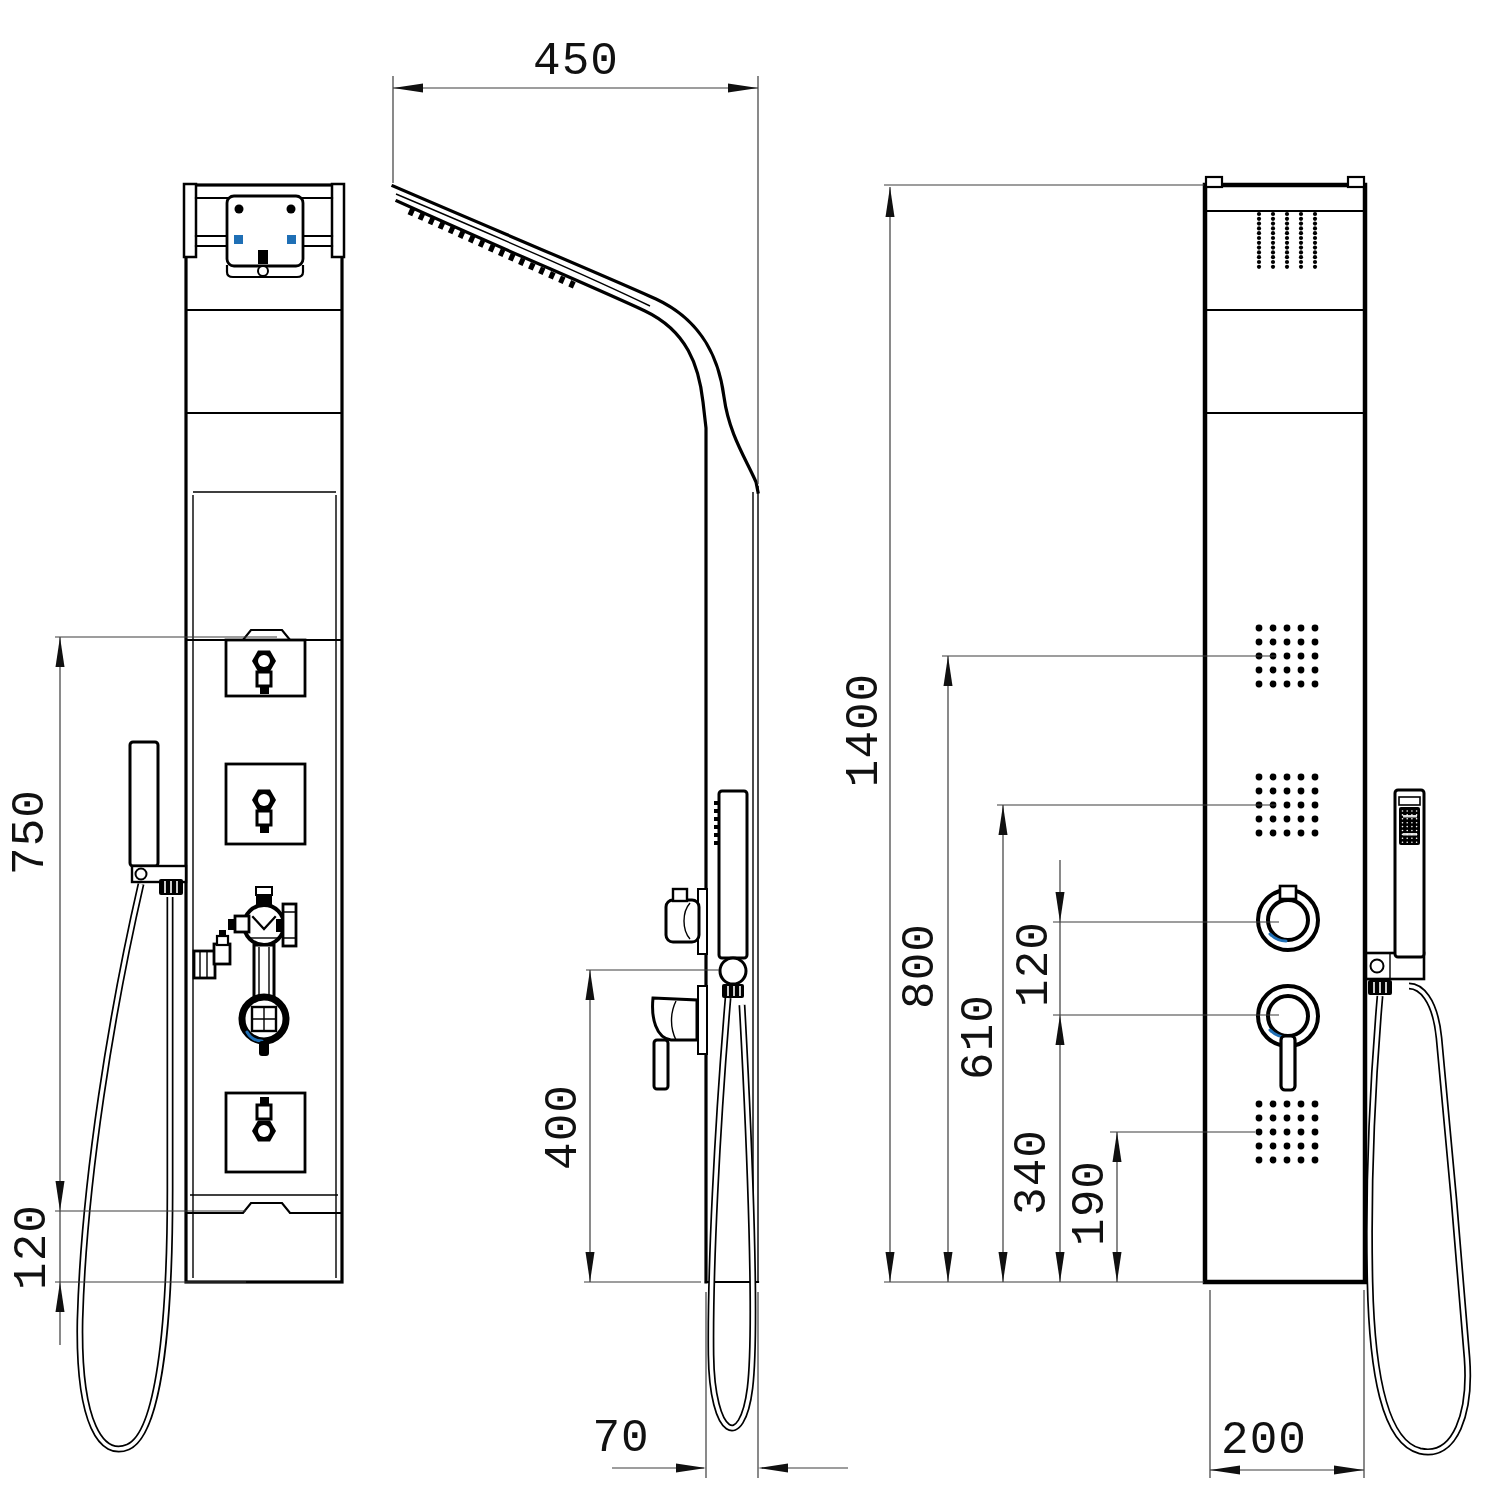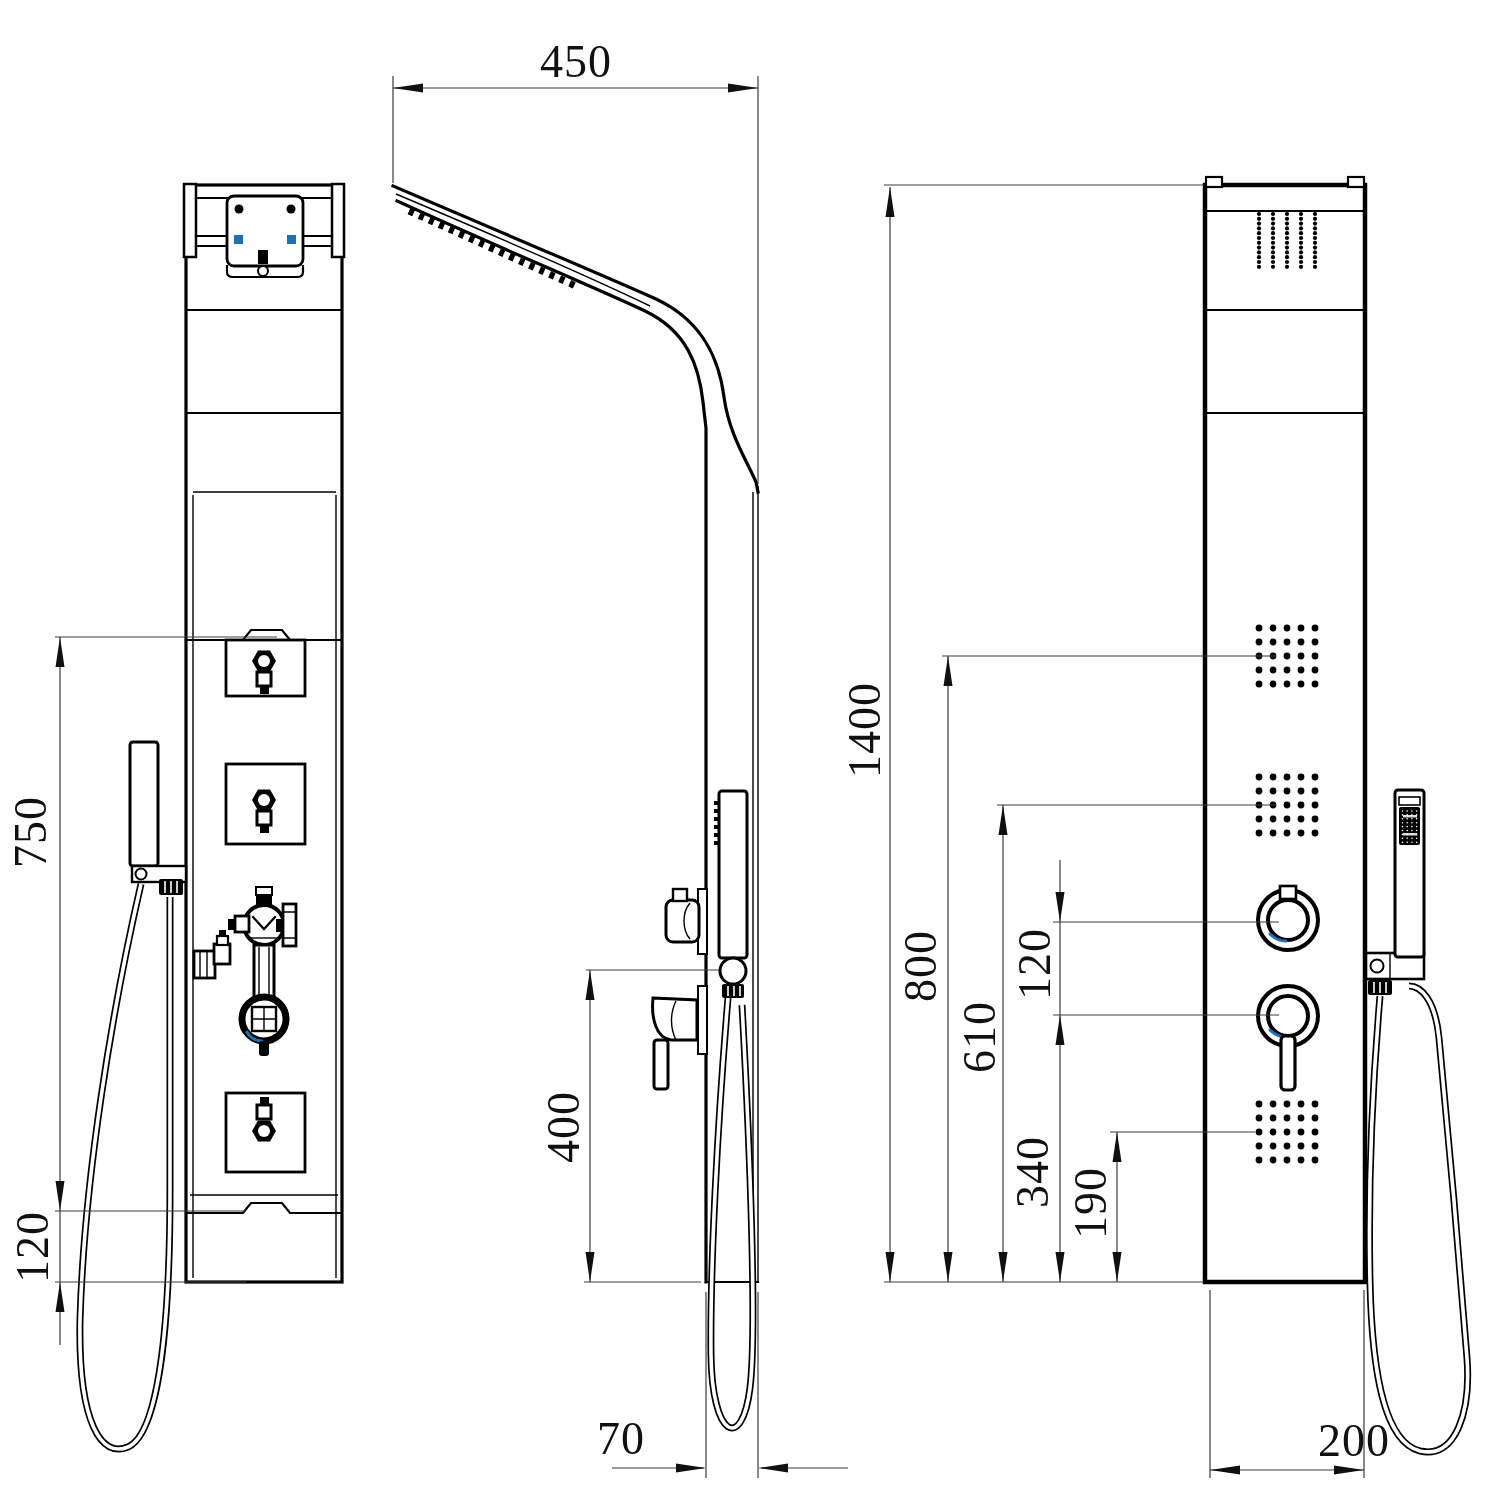--- a/index.html
+++ b/index.html
@@ -1,17 +1,17 @@
 <!DOCTYPE html>
 <html><head>
 <meta charset="utf-8">
 <style>
   html,body{margin:0;padding:0;background:#fff}
   .page{position:relative;width:1500px;height:1500px;background:#ffffff;overflow:hidden;
-        font-family:Liberation Serif, serif}
+        font-family:Liberation Mono, monospace}
   svg{position:absolute;left:0;top:0}
   .o3{stroke:#000;stroke-width:3.2;fill:none;stroke-linejoin:round;stroke-linecap:square}
   .o2{stroke:#000;stroke-width:2.2;fill:none;stroke-linecap:square}
   .o1{stroke:#000;stroke-width:1.4;fill:none}
   .d{stroke:#3c3c3c;stroke-width:1.2;fill:none}
   .ar{fill:#101010;stroke:none}
   .blue{stroke:#1f6fb5;stroke-width:3;fill:none;stroke-linecap:round}
   .tube{stroke:#000;stroke-width:7;fill:none}
   .tubei{stroke:#fff;stroke-width:3.6;fill:none}
   .wslit{stroke:#fff;stroke-width:1.6;fill:none}
@@ -439,15 +439,15 @@
 <div class="dim-label rot" style="left:31px;top:832px">750</div>
 <div class="dim-label rot" style="left:33px;top:1247px">120</div>
 <div class="dim-label rot" style="left:564px;top:1127px">400</div>
 <div class="dim-label" style="left:621px;top:1439px">70</div>
 <div class="dim-label rot" style="left:865px;top:730px">1400</div>
 <div class="dim-label rot" style="left:921px;top:966px">800</div>
 <div class="dim-label rot" style="left:980px;top:1037px">610</div>
 <div class="dim-label rot" style="left:1035px;top:964px">120</div>
 <div class="dim-label rot" style="left:1033px;top:1172px">340</div>
 <div class="dim-label rot" style="left:1091px;top:1203px">190</div>
-<div class="dim-label" style="left:1354px;top:1441px">200</div>
+<div class="dim-label" style="left:1264px;top:1441px">200</div>
 
 </div>
 
 </body></html>

